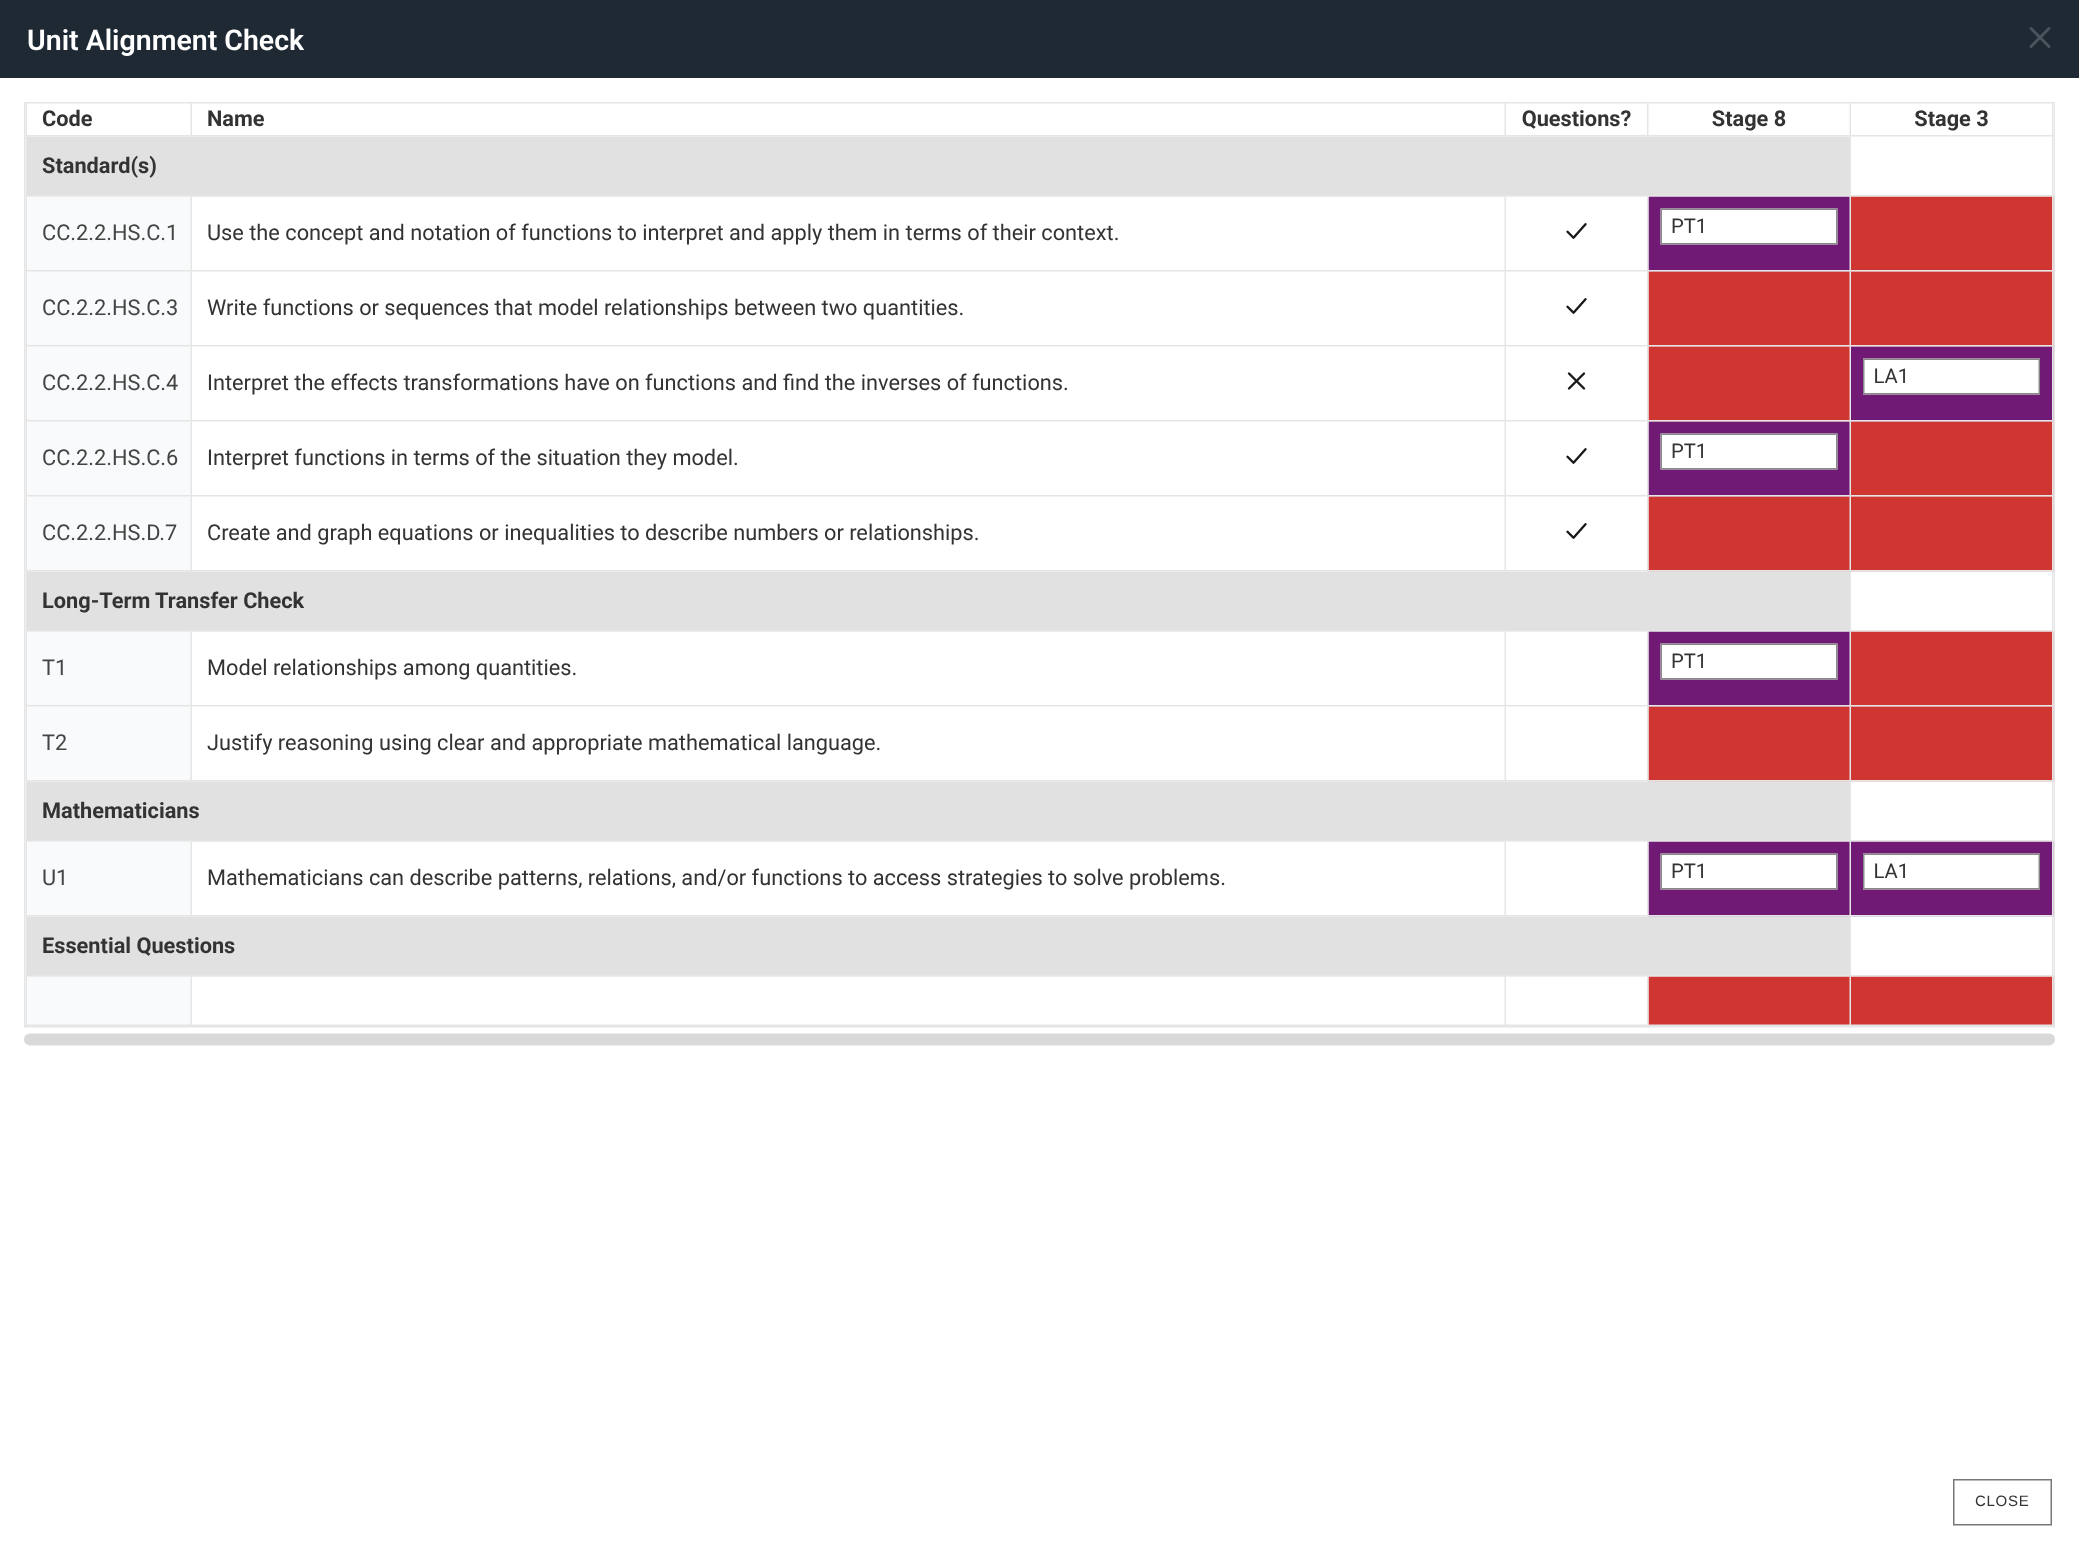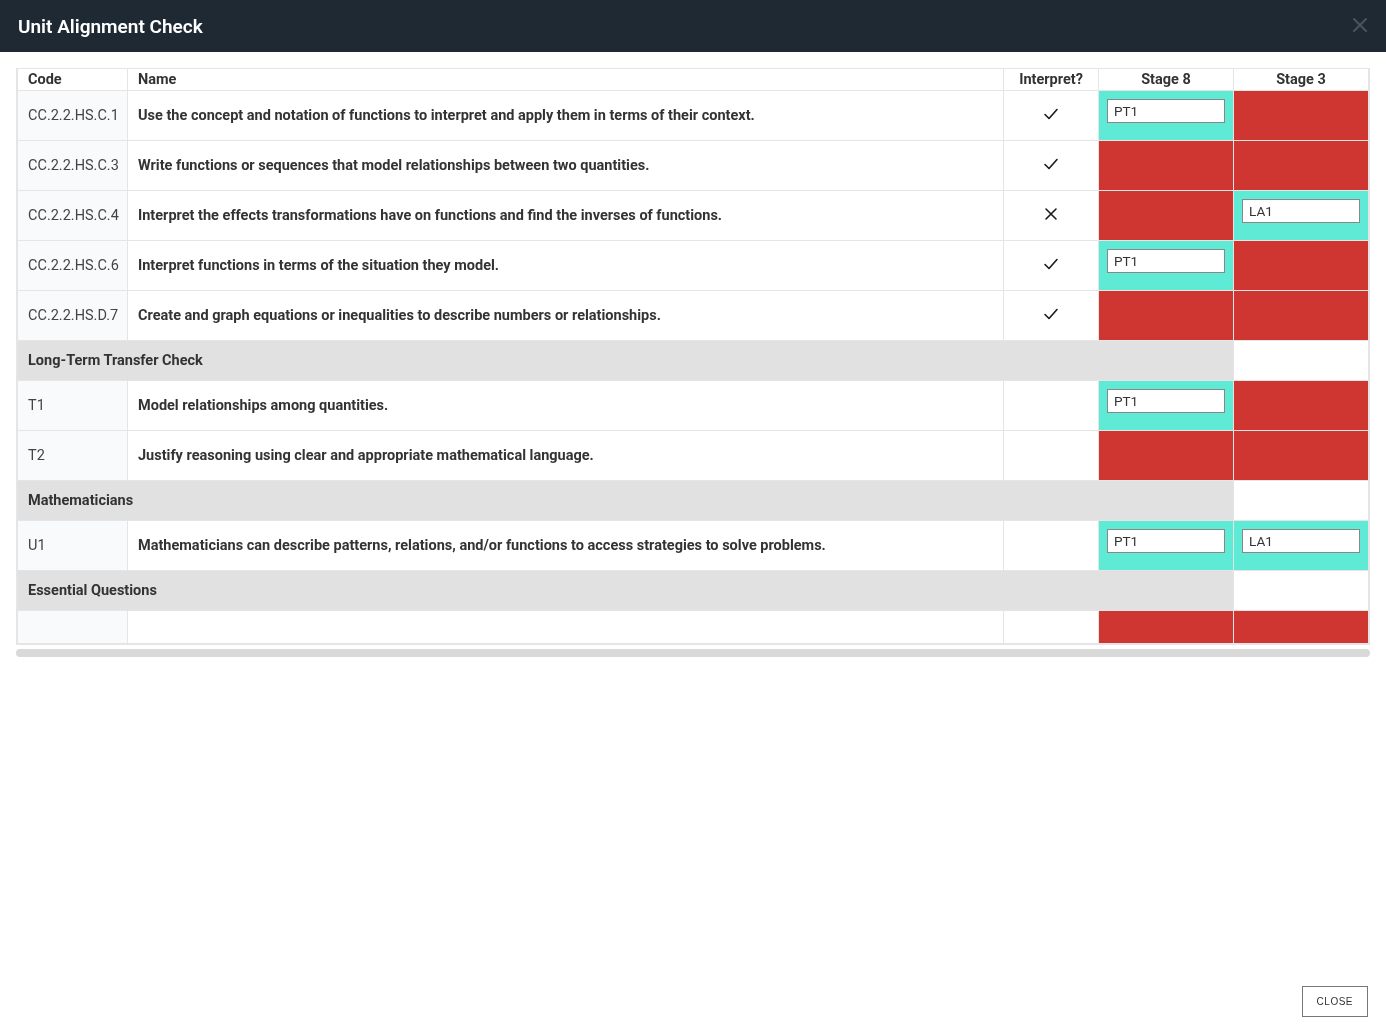--- a/index.html
+++ b/index.html
@@ -40,26 +40,26 @@
 thead th.center { text-align: center; }
 
 tr.section td {
   background: #e1e1e1;
   font-weight: 700;
   padding: 11px 10px;
   color: #333;
 }
 
 td.code-cell { padding: 16px 10px; background: #f9fafb; color: #444; vertical-align: middle; }
-td.name-cell { padding: 16px 10px; color: #333; vertical-align: middle; font-weight: bold; }
+td.name-cell { padding: 16px 10px; color: #333; vertical-align: middle; }
 td.priority-cell { padding: 10px; text-align: center; vertical-align: middle; background: #fff; }
 td.stage-cell { padding: 8px; vertical-align: top; }
 
 .stage-red { background: #cf3531; }
-.stage-green { background: #5eead4; }
+.stage-green { background: #701a75; }
 
 .chip {
   background: #fff;
   color: #333;
   padding: 3px 6px;
   border: 1px solid #888;
   font-size: 13.5px;
   display: block;
   margin-bottom: 3px;
 }
@@ -107,26 +107,30 @@
           <col class="col-code">
             <col class="col-name">
             <col class="col-priority">
             <col class="col-stage">
             <col class="col-stage">
         </colgroup>
         <thead>
           <tr>
             <th>Code</th>
             <th>Name</th>
-            <th class="center">Interpret?</th>
+            <th class="center">Questions?</th>
             <th class="center">Stage 8</th>
             <th class="center">Stage 3</th>
           </tr>
         </thead>
         <tbody id="tbody">
+            <tr class="section">
+    <td colspan="4">Standard(s)</td>
+    <td style="background:#fff;"></td>
+  </tr>
             <tr>
     <td class="code-cell">CC.2.2.HS.C.1</td>
     <td class="name-cell">Use the concept and notation of functions to interpret and apply them in terms of their context.</td>
     <td class="priority-cell"><span class="priority-icon"><svg width="16" height="16" viewBox="0 0 16 16">
                     <path d="M2 8.5 L6 12.5 L14 3.5" stroke="#1a1a1a" stroke-width="1.6" fill="none" stroke-linecap="round" stroke-linejoin="round"></path>
                   </svg></span></td>
     <td class="stage-cell stage-green">
                 <span class="chip">PT1</span>
               </td>
     <td class="stage-cell stage-red"></td>

